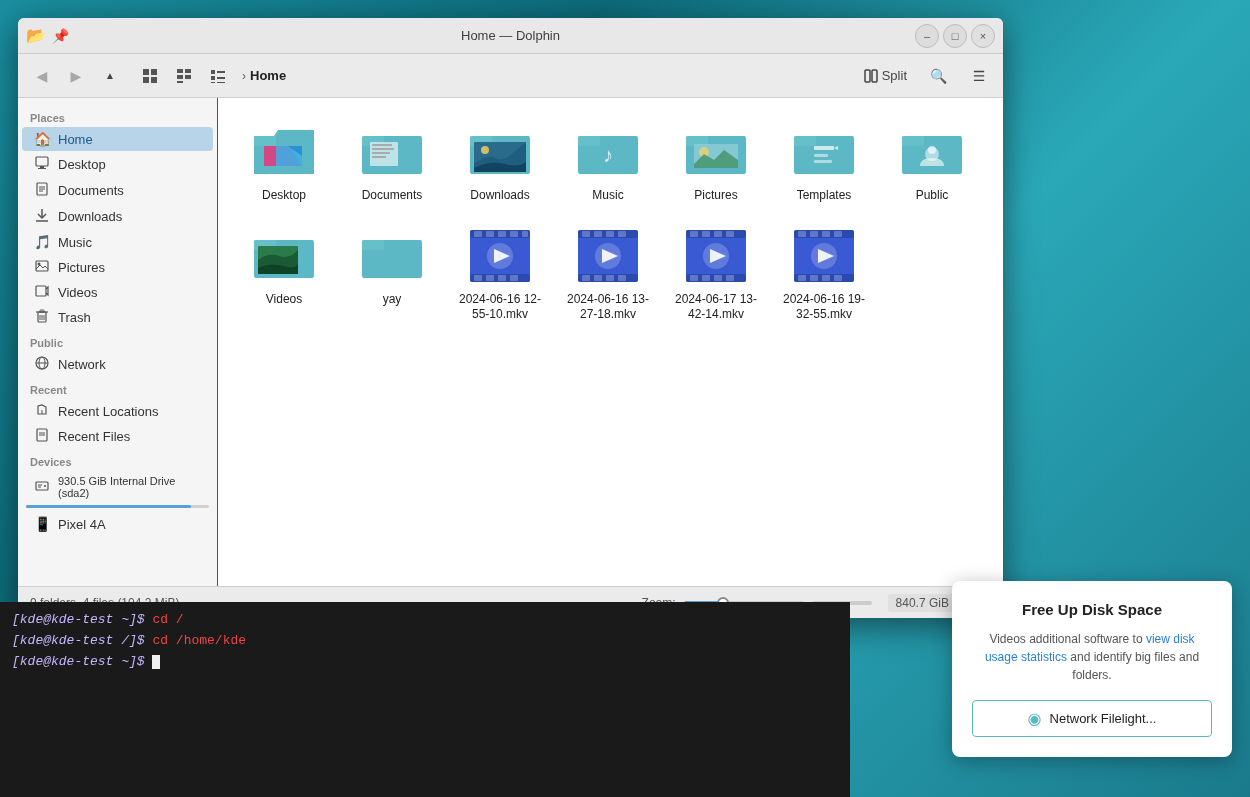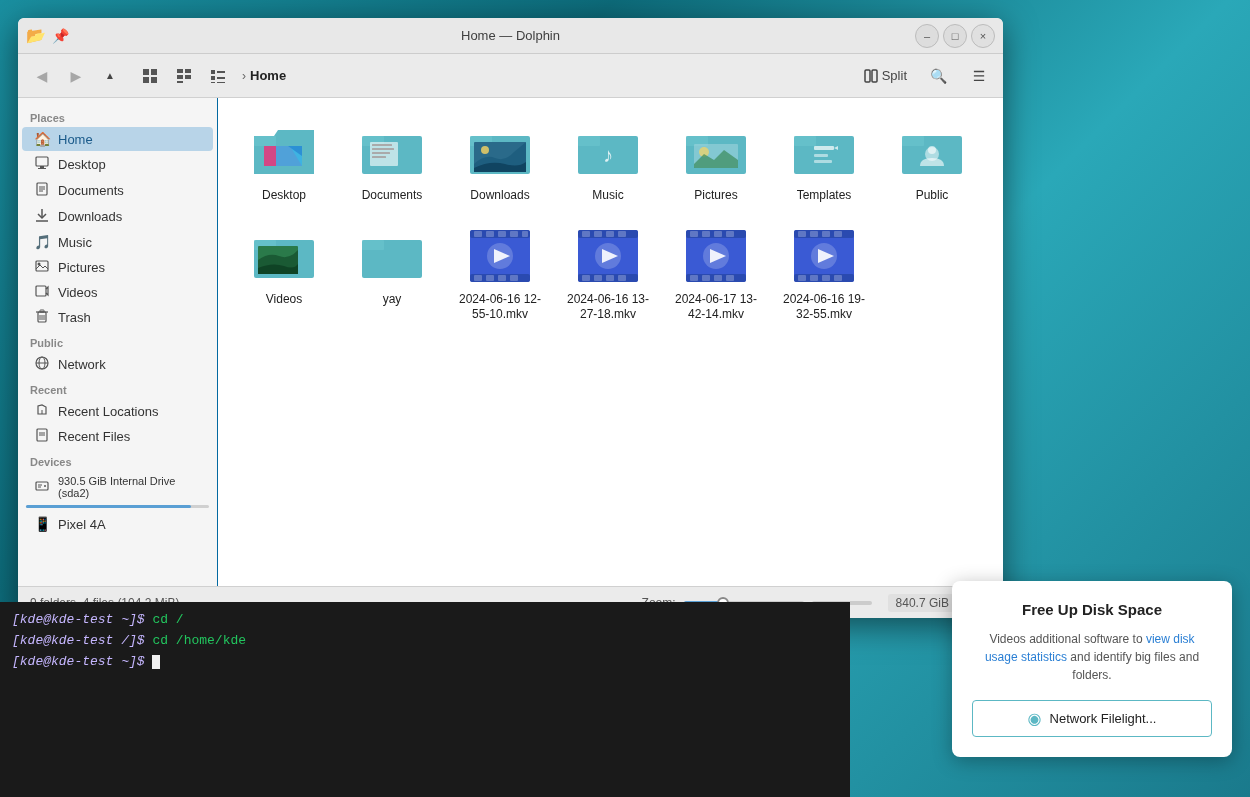--- a/index.html
+++ b/index.html
@@ -292,21 +292,21 @@
       z-index: 10;
     }
     .terminal-content {
       padding: 8px 12px;
       font-family: 'Courier New', monospace;
       font-size: 13px;
       color: #f0f0f0;
       line-height: 1.6;
     }
     .terminal-prompt { color: #c4b5fd; font-style: italic; }
-    .terminal-cmd { color: #22c55e; }
+    .terminal-cmd { color: #ef4444; }
     .cursor {
       display: inline-block;
       width: 8px;
       height: 14px;
       background: #f0f0f0;
       vertical-align: text-bottom;
       animation: blink 1s step-end infinite;
     }
     @keyframes blink { 50% { opacity: 0; } }
 

